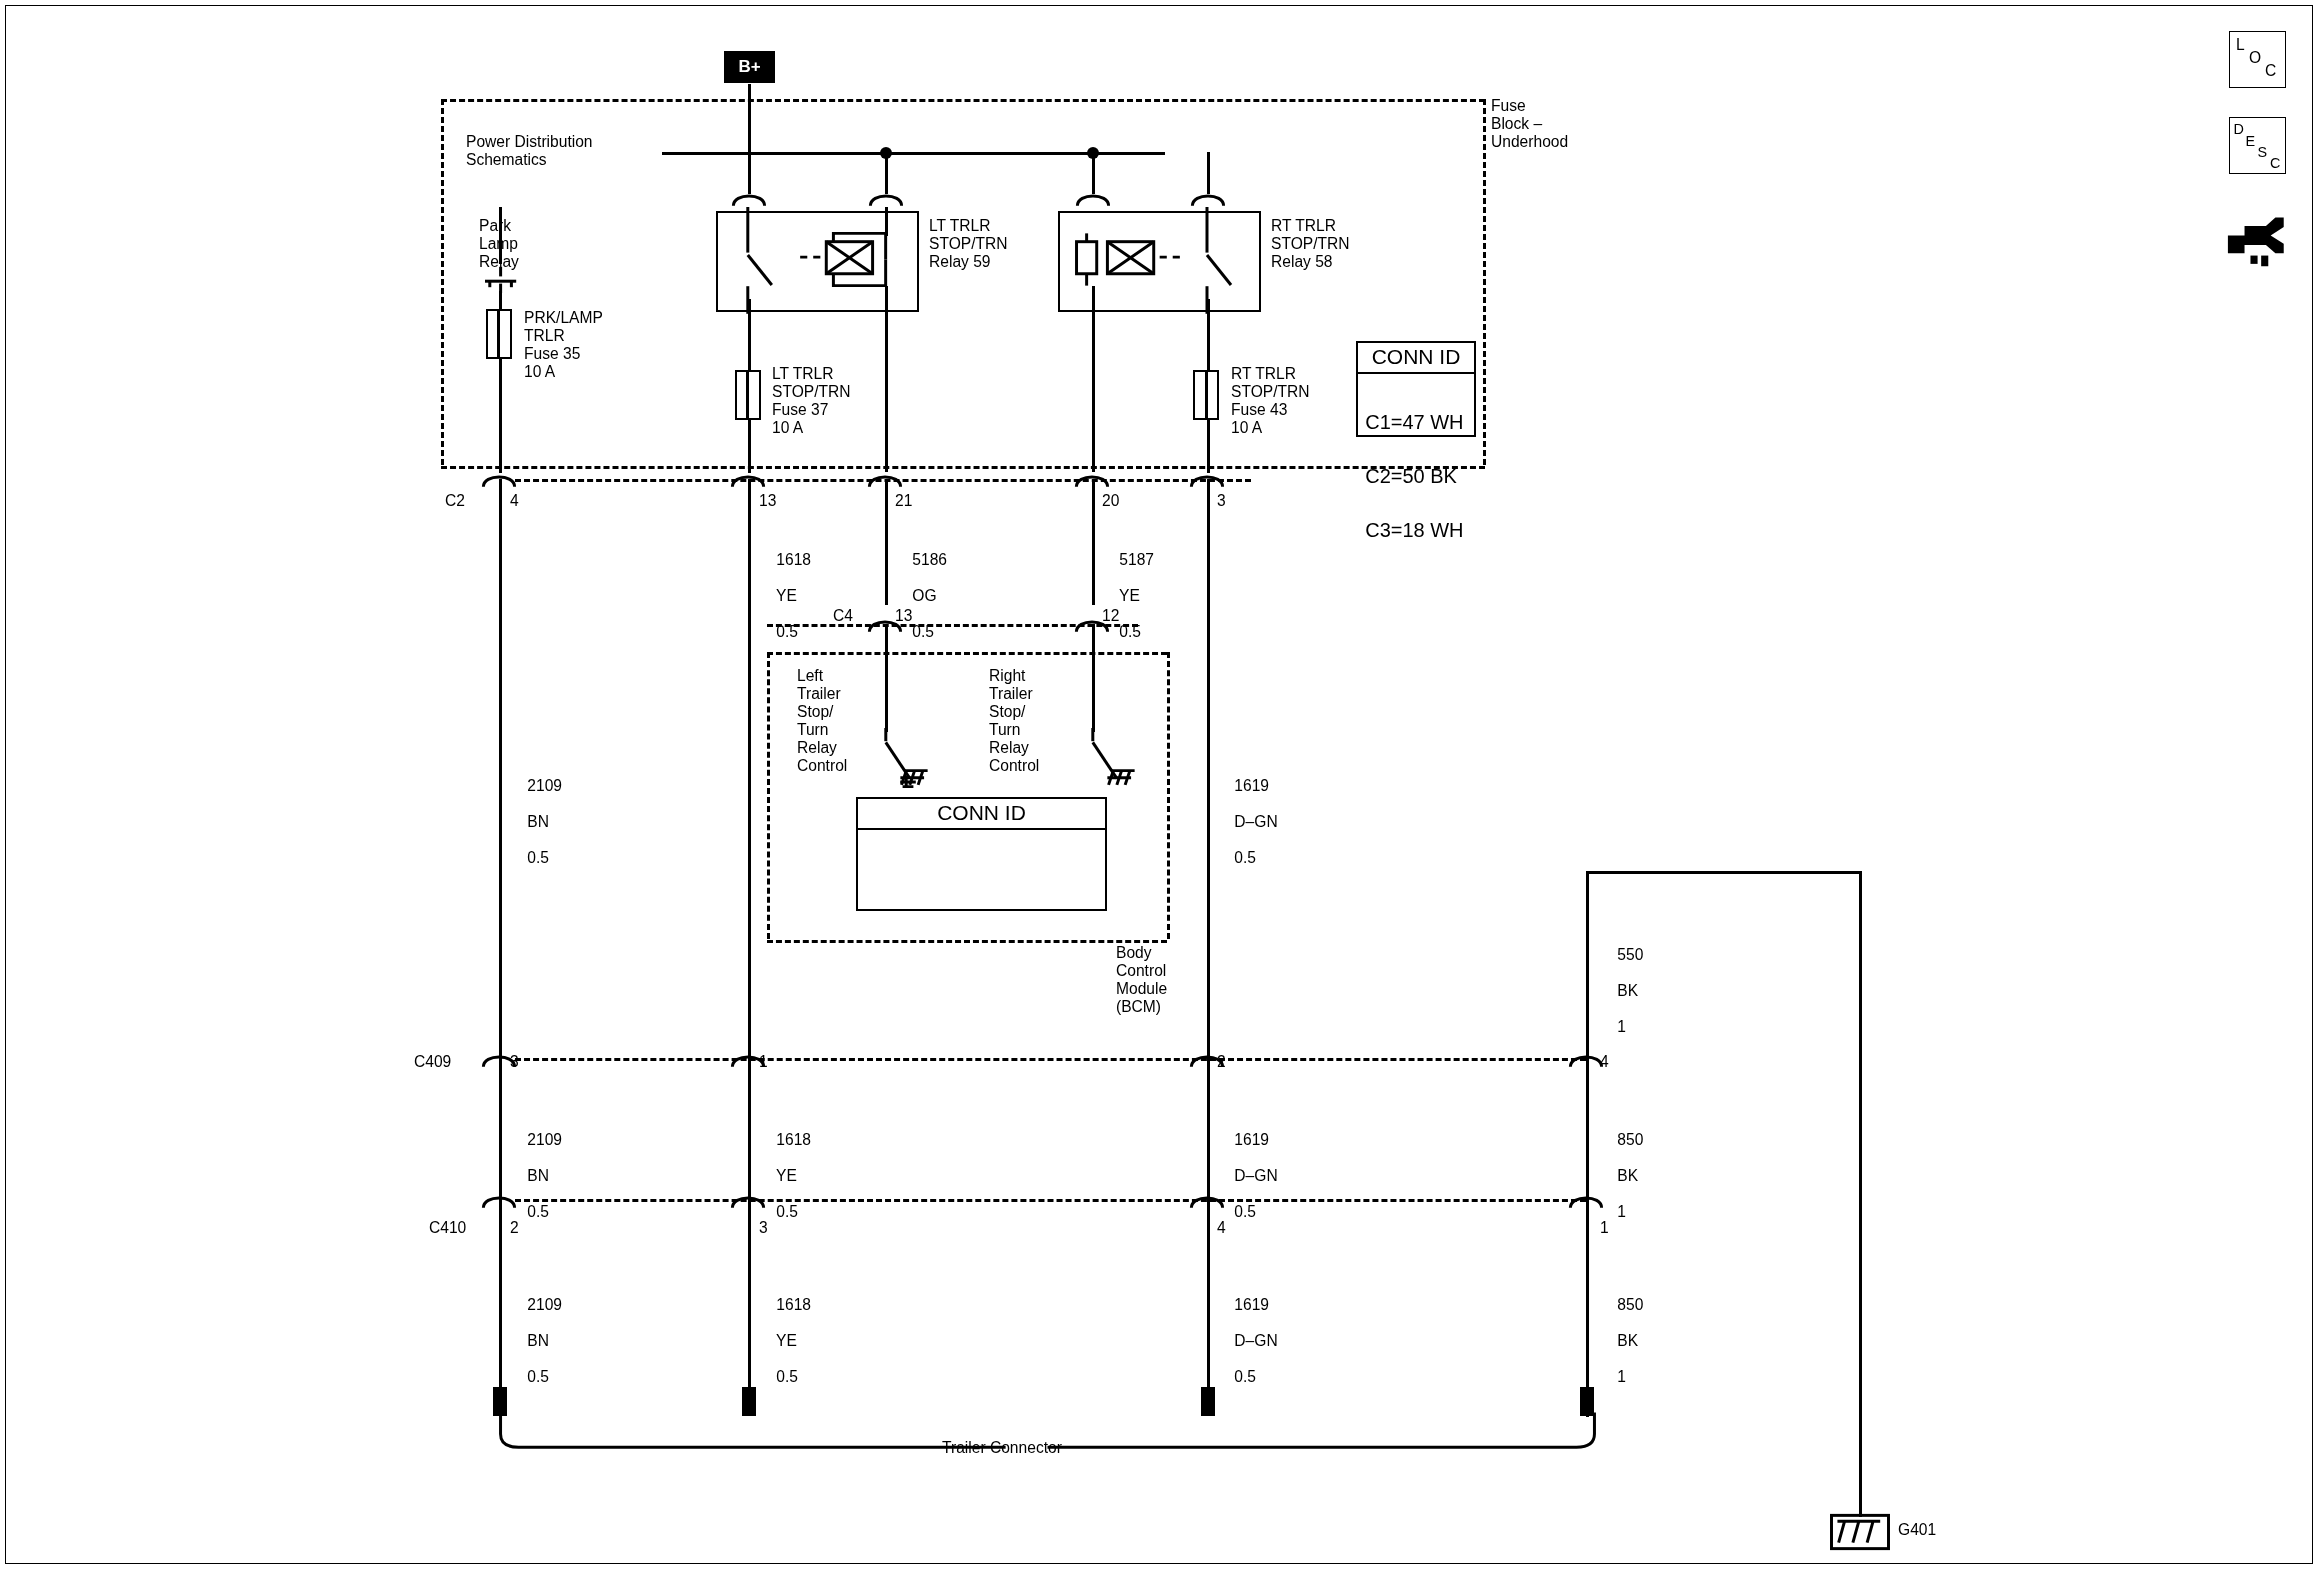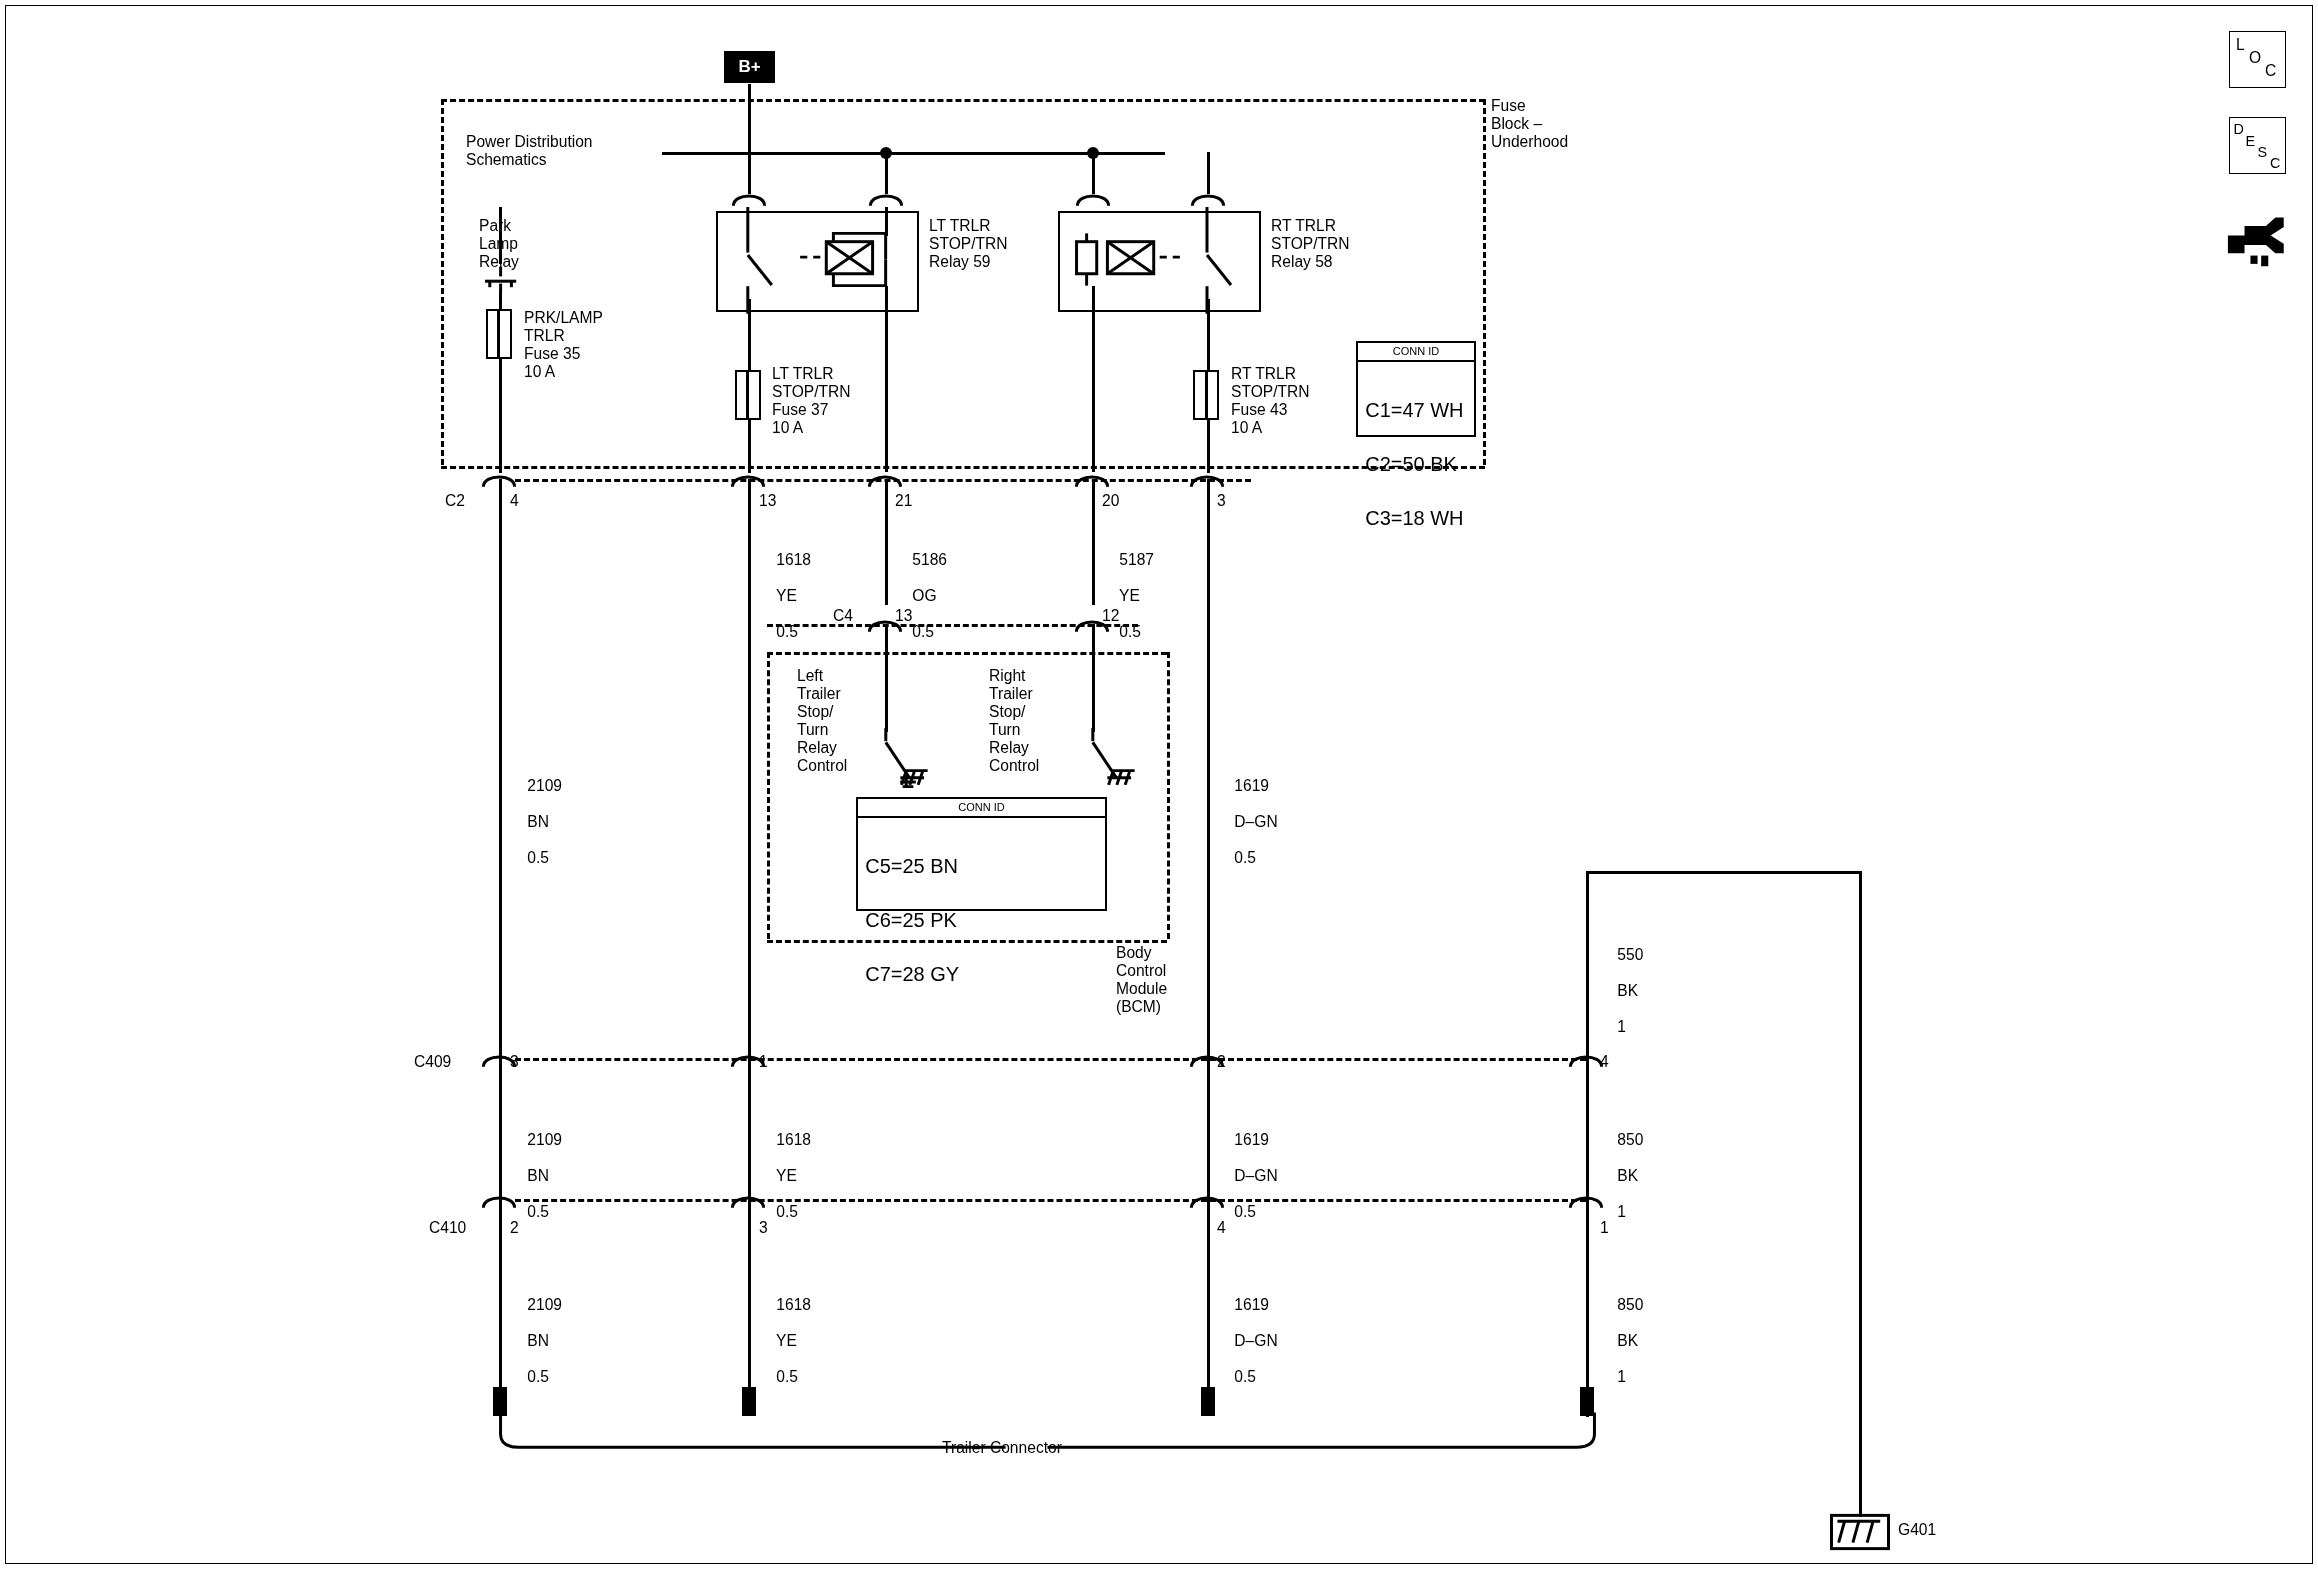--- a/index.html
+++ b/index.html
@@ -13,21 +13,21 @@
   .box{position:absolute;border:2.4px solid #000;box-sizing:border-box;background:#fff;}
   .dash-h{position:absolute;height:0;border-top:3px dashed #000;}
   .dash-v{position:absolute;width:0;border-left:3px dashed #000;}
   .bplus{position:absolute;background:#000;color:#fff;font-size:17px;font-weight:bold;
          display:flex;align-items:center;justify-content:center;}
   .conn{position:absolute;}
   .conn svg{display:block;}
   .fuse{position:absolute;border:2.4px solid #000;background:#fff;box-sizing:border-box;}
   .icon-box{position:absolute;border:1.8px solid #000;box-sizing:border-box;background:#fff;}
   .connid{position:absolute;border:2.4px solid #000;background:#fff;box-sizing:border-box;}
-  .connid .hdr{text-align:center;font-size:11px;padding:2.4px 0 1.2px 0;border-bottom:0;}
+  .connid .hdr{text-align:center;font-size:21px;padding:2.4px 0 1.2px 0;border-bottom:0;}
   .connid .hdrline{height:2.4px;background:#000;margin:1.2px 0 0 0;}
   .connid .body{font-size:20px;line-height:18px;padding:2.4px 6px 3.6px 7.2px;white-space:pre;}
 </style>
 </head>
 <body>
 
 <div id="sheet">
   <div class="border"></div>
 
   <div class="icon-box" style="left:2229px;top:31px;width:57px;height:57px;">
@@ -325,25 +325,20 @@
   <div class="conn" style="left:1105px;top:767px;">
     <svg width="32" height="21.5" viewBox="0 0 54 36">
       <path d="M10 6 L50 6 M4 18 L44 18 M14 6 L6 30 M28 6 L20 30 M42 6 L34 30" stroke="#000" stroke-width="5" fill="none"></path>
     </svg>
   </div>
 
   <div class="connid" style="left:856px;top:797px;width:251px;height:114px;">
     <div class="hdr">CONN ID</div>
     <div class="hdrline"></div>
     <div class="body" style="display:flex;gap:9.6px;">
-      <div>
-        <div>C5=25 BN</div>
-        <div>C6=25 PK</div>
-        <div>C7=28 GY</div>
-      </div>
     </div>
   </div>
 
   <div class="ln v" style="left:1586px;top:871px;height:546px;"></div>
   <div class="ln h" style="left:1586px;top:871px;width:275px;"></div>
   <div class="ln v" style="left:1859px;top:871px;height:646px;"></div>
   <div class="txt" style="left:1600px;top:928px;">
     <span>550</span><br>
     <span>BK</span><br>
     <span>1</span>

